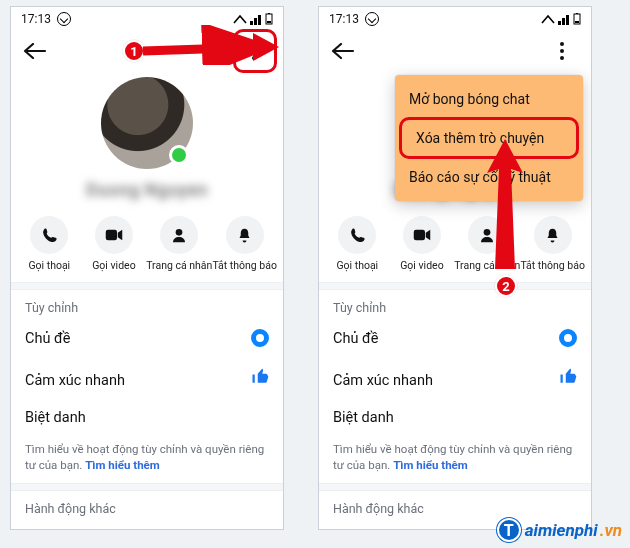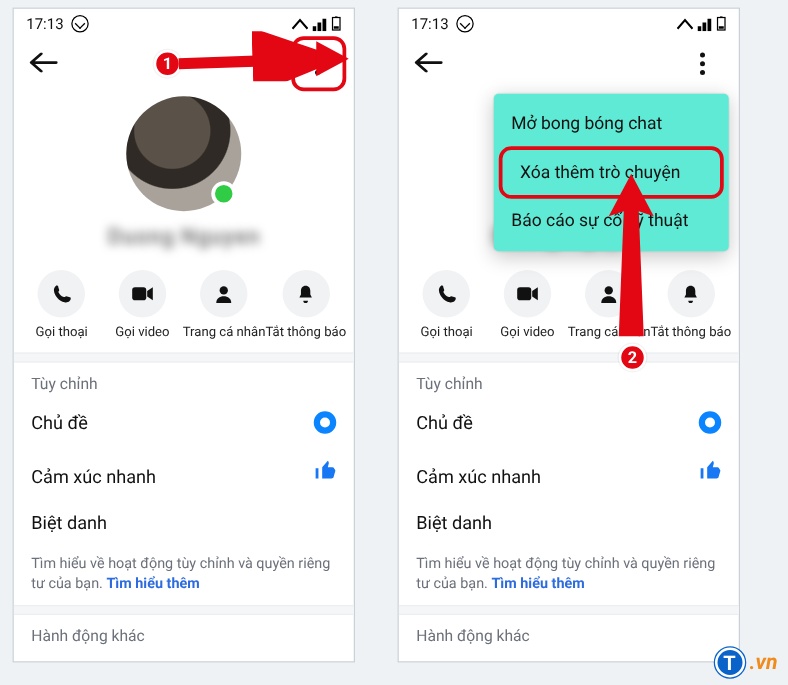--- a/index.html
+++ b/index.html
@@ -110,21 +110,21 @@
     box-shadow:0 0 0 1px rgba(0,0,0,0.05);
   }
   .badge.b1 { top:33px; left:112px; }
   .badge.b2 { top:268px; left:176px; }
 
   .arrow1 { position:absolute; top:18px; left:128px; }
   .arrow2 { position:absolute; top:132px; left:156px; }
 
   .popup {
     position:absolute; top:68px; right:8px; width:188px;
-    background:#5eead4; border-radius:4px;
+    background:#fdba74; border-radius:4px;
     box-shadow: 0 4px 16px rgba(0,0,0,0.22), 0 0 0 1px rgba(0,0,0,0.04);
     padding:6px 0;
   }
   .popup .pitem { padding:10px 14px; font-size:14px; color:#111; }
   .pitem-hl {
     border:3px solid #e30613; border-radius:10px;
     margin: 0 4px;
   }
 
   .watermark {
@@ -376,14 +376,15 @@
   </div>
 
   <svg class="arrow2" width="60" height="150">
     <polygon points="30,0 12,34 24,30 20,130 40,130 36,30 48,34" fill="#e30613"></polygon>
   </svg>
   <div class="badge b2">2</div>
 </div>
 
 <div class="watermark">
   <span class="T">T</span>
+    <span>aimienphi</span>
     <span class="vn">.vn</span>
 </div>
 
 </body></html>

